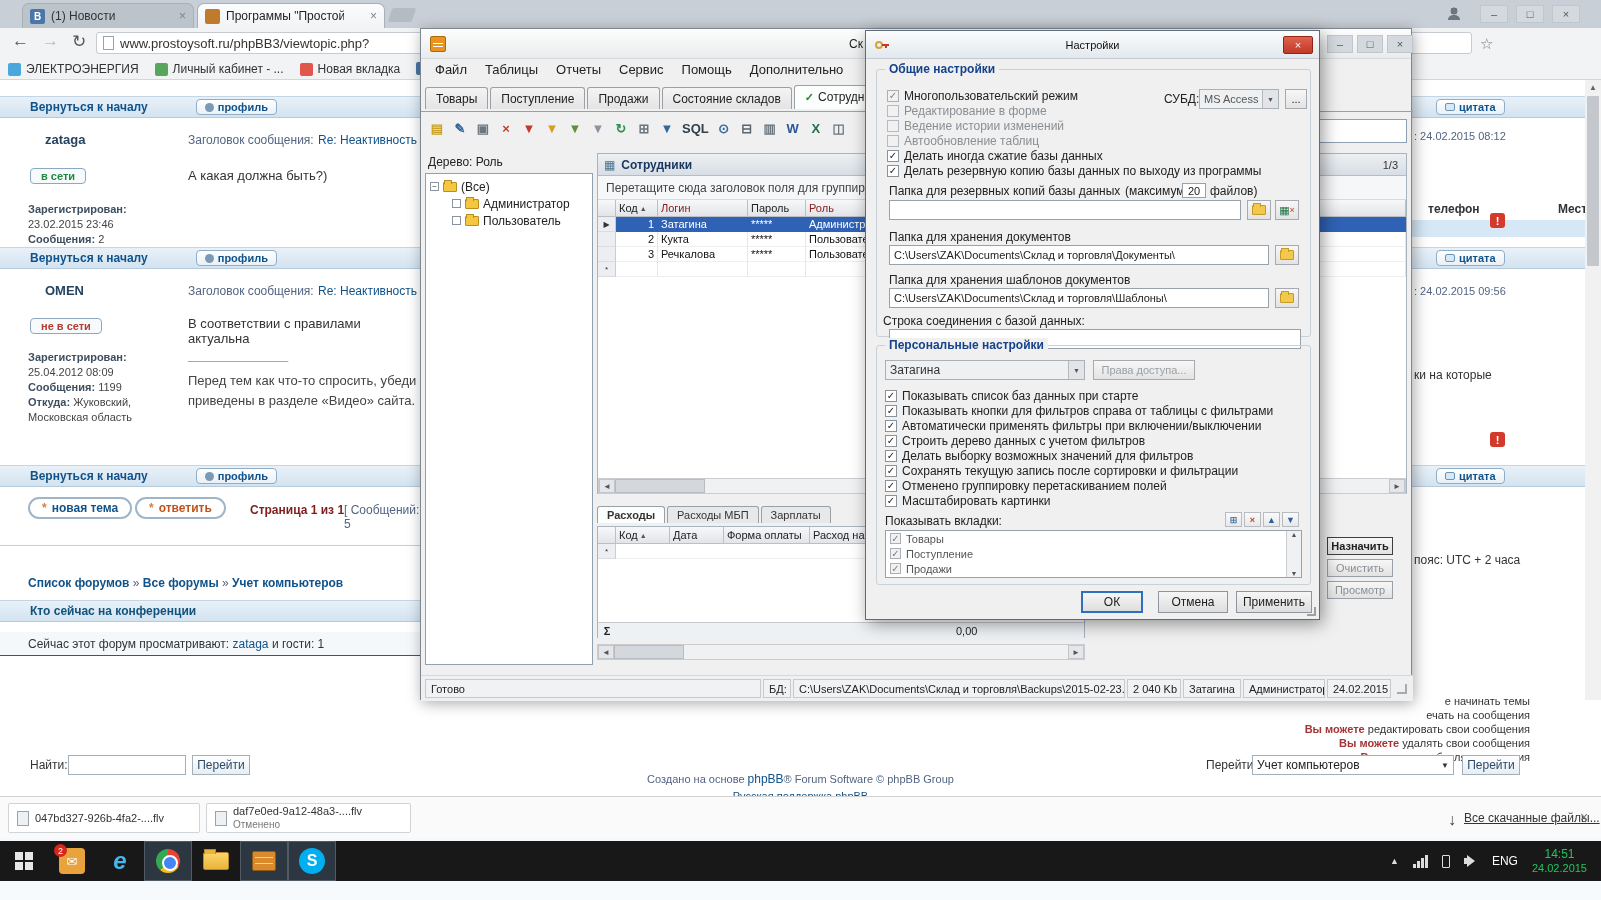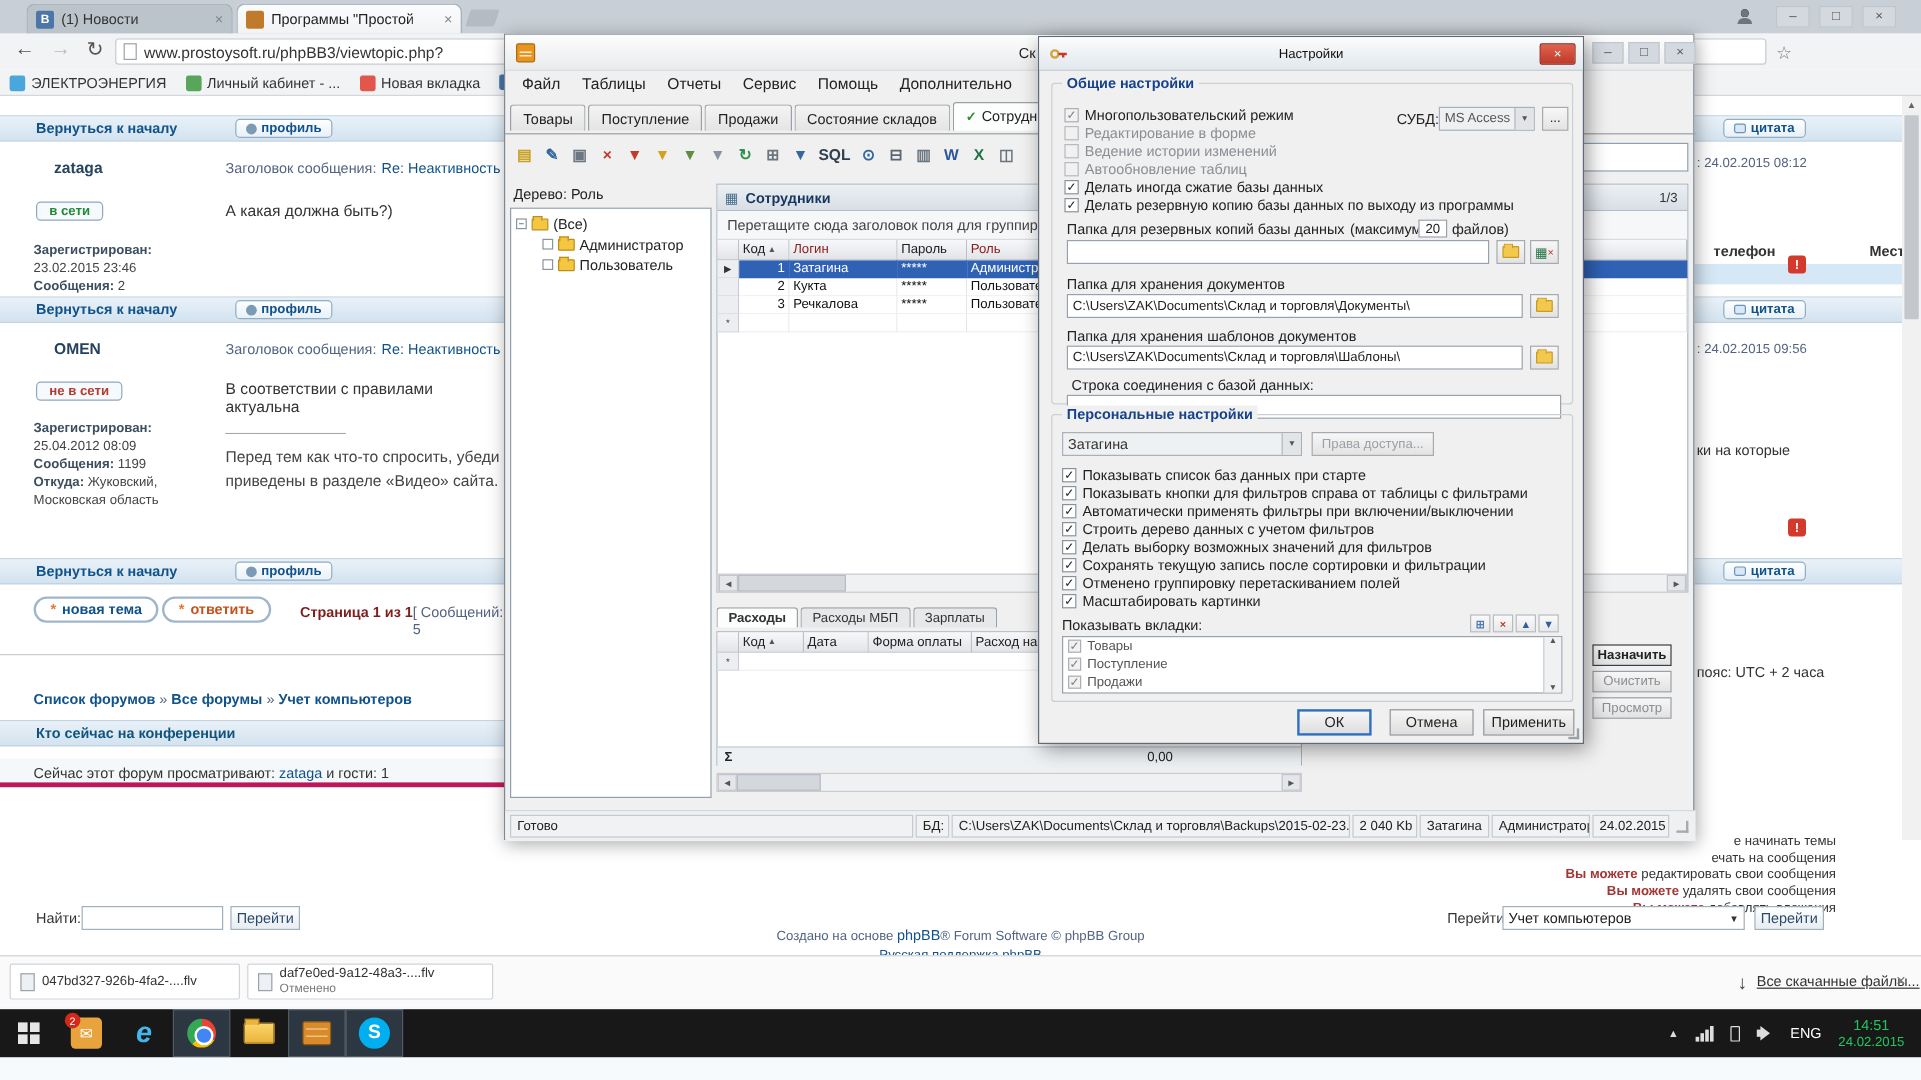--- a/index.html
+++ b/index.html
@@ -273,21 +273,21 @@
         <div class="a" style="left:28px;top:496px;font-size:12px">
           <a class="flink">Список форумов</a>
           <span style="color:#536482">»</span>
           <a class="flink">Все форумы</a>
           <span style="color:#536482">»</span>
           <a class="flink">Учет компьютеров</a>
         </div>
         <div class="fbarrow" style="top:520px">
           <span style="margin-left:30px;font-weight:bold;font-size:12px;color:#12537b">Кто сейчас на конференции</span>
         </div>
-        <div class="a" style="left:0;top:552px;width:420px;height:24px;background:#f5f8fb;border-bottom:4px solid #be185d">
+        <div class="a" style="left:0;top:552px;width:420px;height:24px;background:#f5f8fb;border-bottom:1px solid #be185d">
           <span class="a" style="left:28px;top:5px;font-size:12px;color:#333">
             <span>Сейчас этот форум просматривают:</span>
             <a class="flink" style="font-weight:normal">zataga</a>
             <span>и гости: 1</span>
           </span>
         </div>
       </div>
 
       <div class="a" style="left:1412px;top:0;width:173px;height:716px;background:#fff">
         <div class="fbarrow" style="top:16px">
@@ -643,21 +643,21 @@
       <span class="dlbl" style="left:12px;top:160px">Папка для хранения документов</span>
       <span class="fld" style="left:12px;top:175px;width:380px;height:20px">C:\Users\ZAK\Documents\Склад и торговля\Документы\</span>
       <span class="dbtn" style="left:398px;top:175px;width:24px;height:20px">
           <span class="folder"></span>
         </span>
       <span class="dlbl" style="left:12px;top:203px">Папка для хранения шаблонов документов</span>
       <span class="fld" style="left:12px;top:218px;width:380px;height:20px">C:\Users\ZAK\Documents\Склад и торговля\Шаблоны\</span>
       <span class="dbtn" style="left:398px;top:218px;width:24px;height:20px">
           <span class="folder"></span>
         </span>
-      <span class="dlbl" style="left:16px;top:244px">Строка соединения с базой данных:</span>
+      <span class="dlbl" style="left:6px;top:244px">Строка соединения с базой данных:</span>
       <span class="fld" style="left:12px;top:259px;width:412px;height:20px"></span>
     </div>
 
     <div class="grp" style="left:10px;top:314px;width:435px;height:240px">
       <span class="glabel">Персональные настройки</span>
       <span class="combo" style="left:8px;top:14px;width:200px;height:20px;color:#333;font-size:12px">
           <span>Затагина</span>
           <span class="arr">▼</span>
         </span>
       <span class="dbtn" style="left:216px;top:14px;width:102px;height:20px;color:#9aa0a6">Права доступа...</span>

